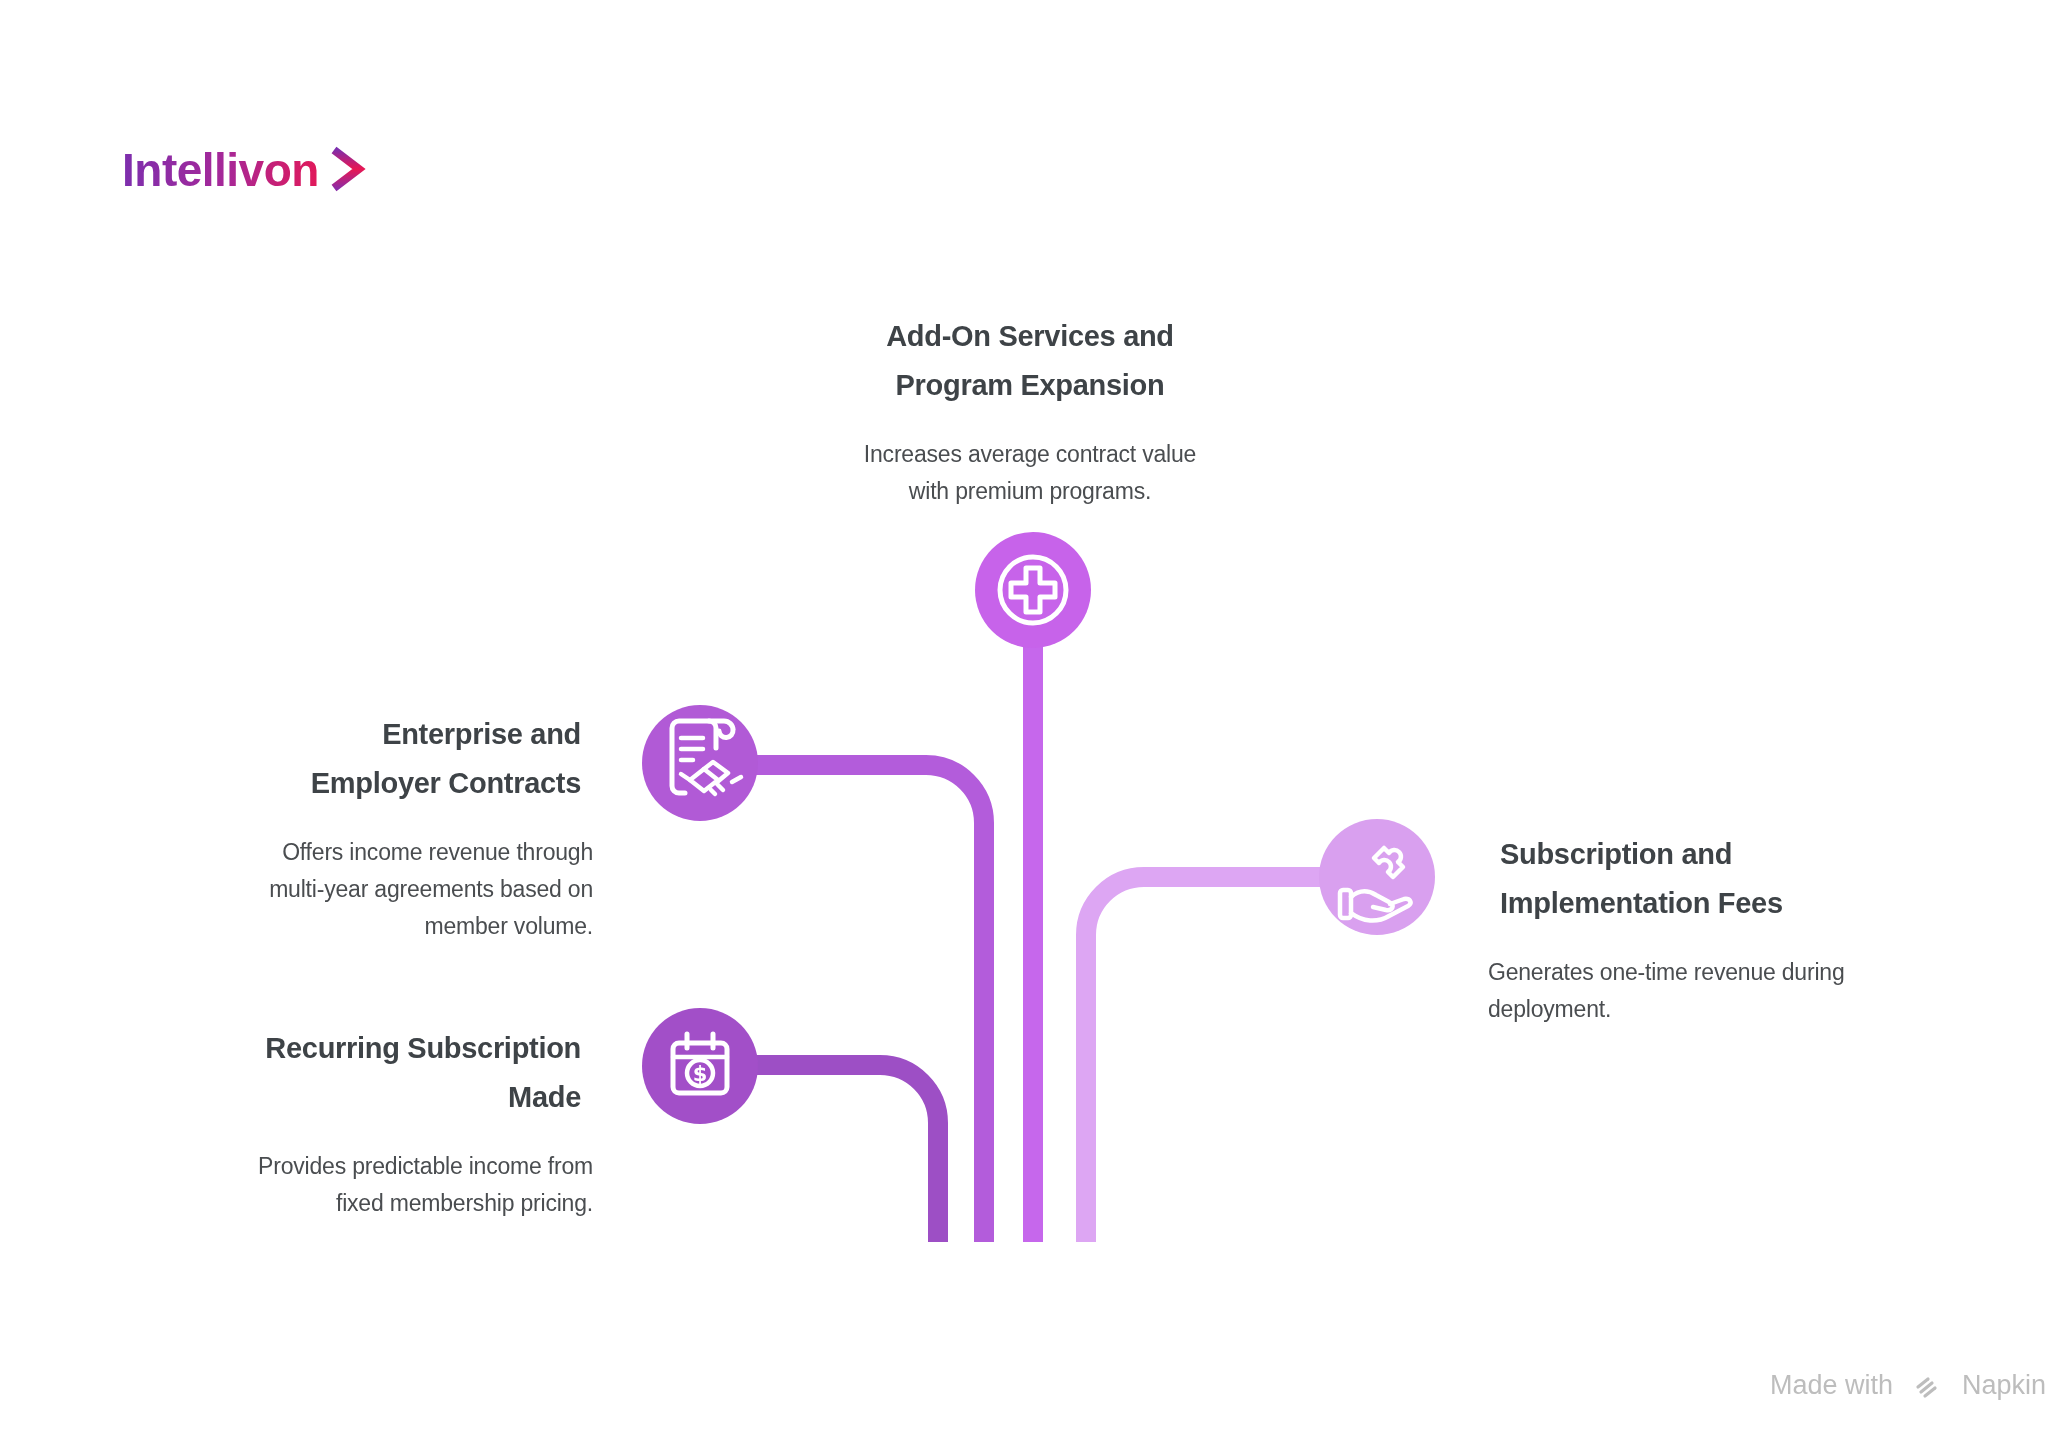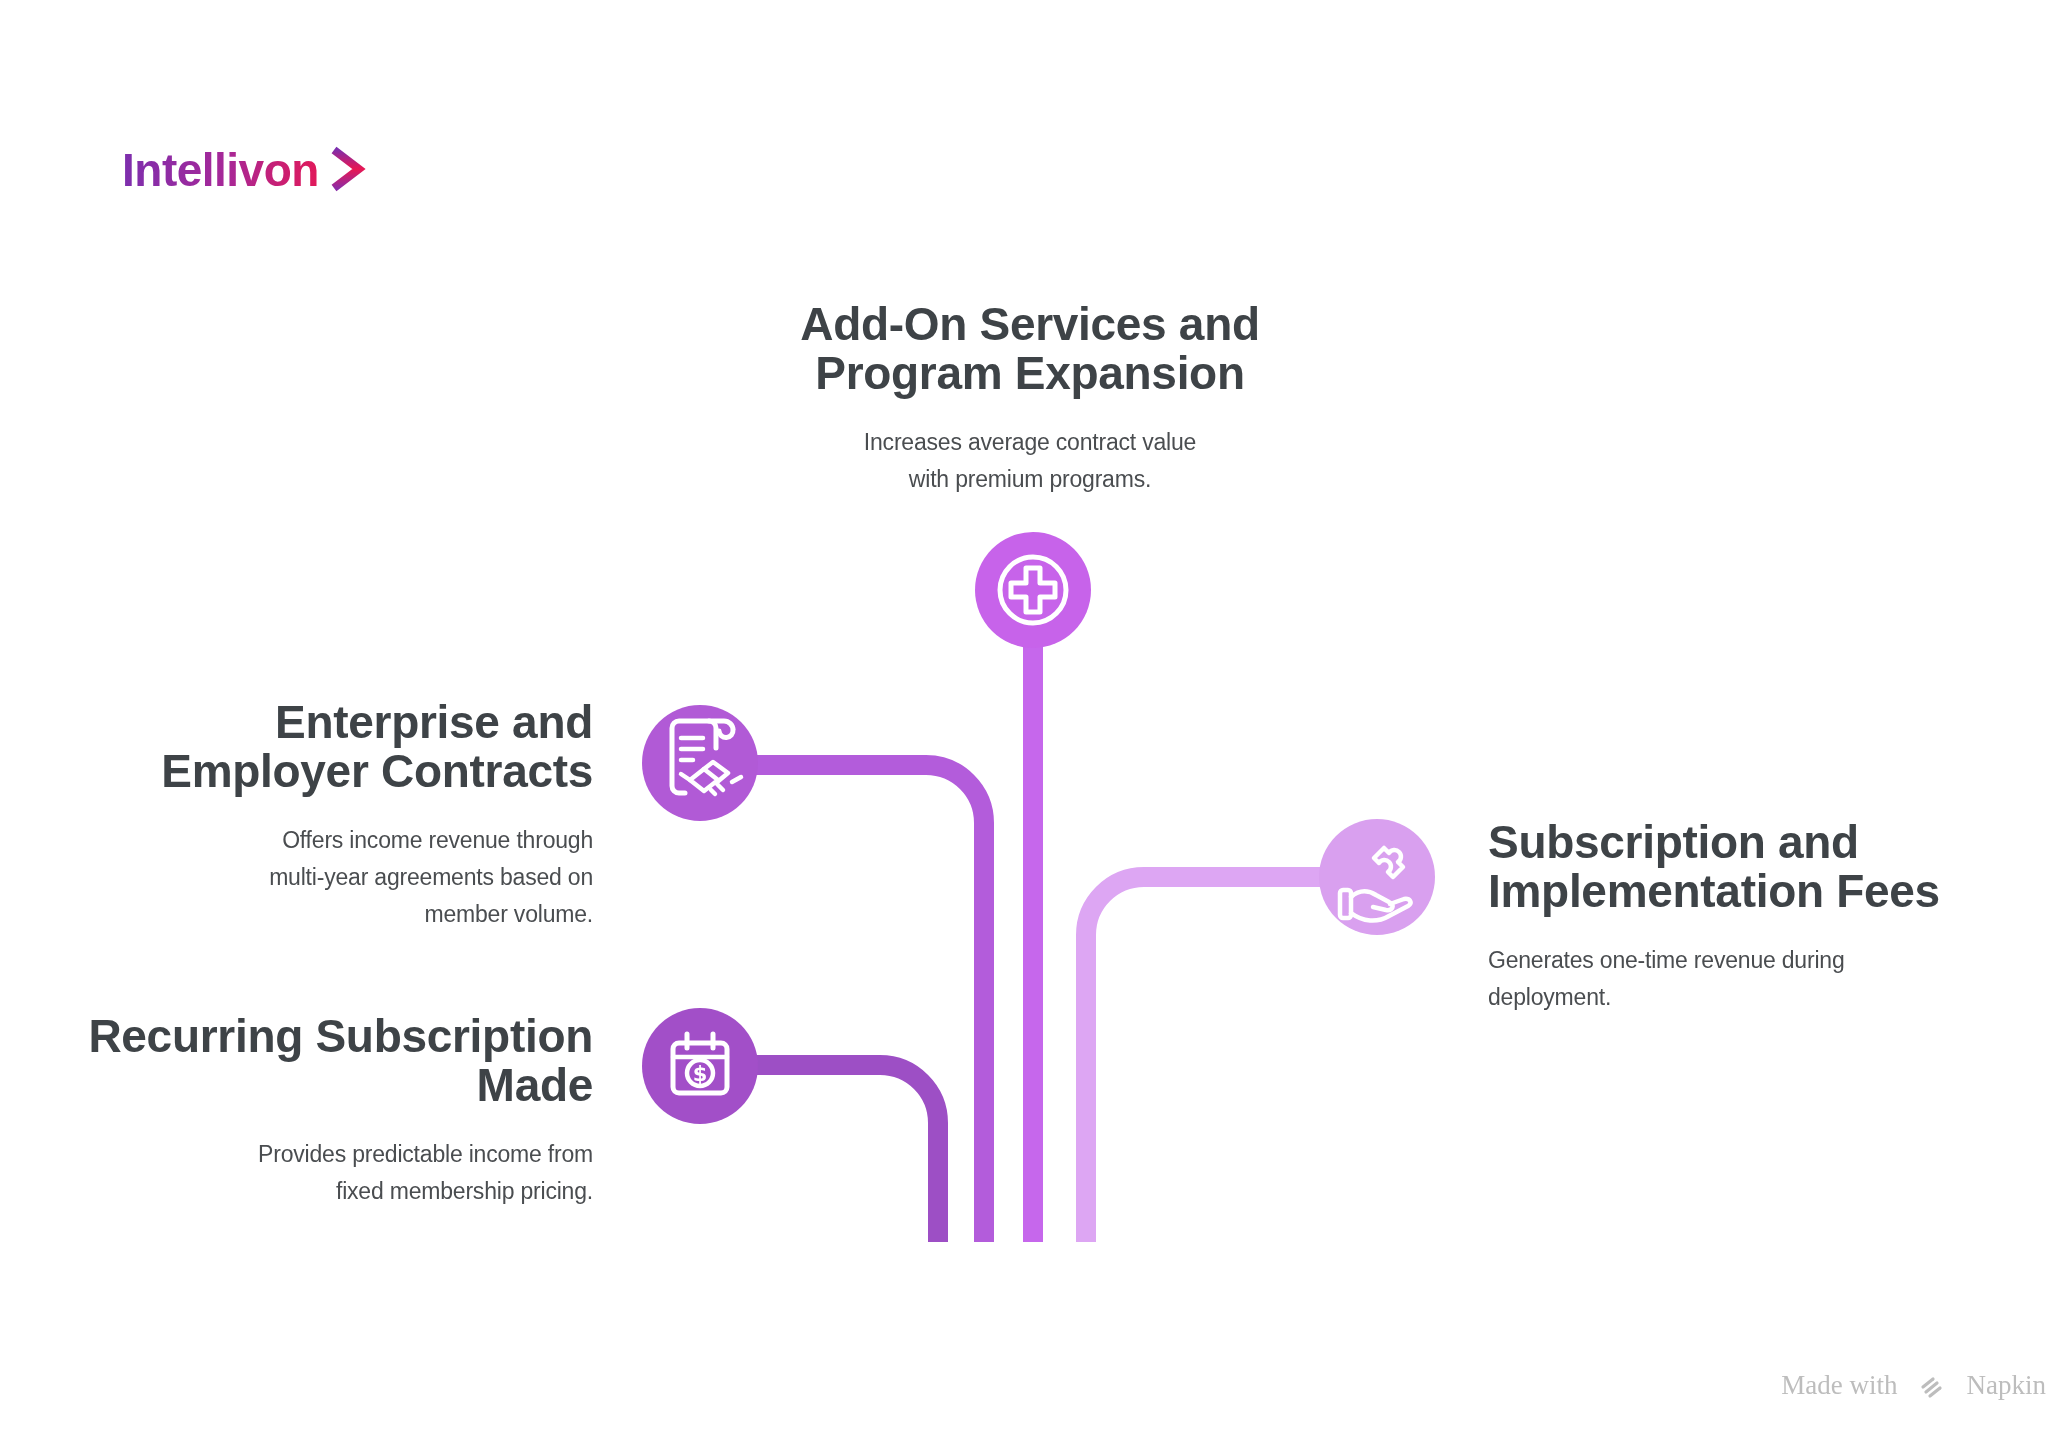--- a/index.html
+++ b/index.html
@@ -3,38 +3,38 @@
 <meta charset="utf-8">
 <style>
   html,body{margin:0;padding:0;background:#fff;}
   .canvas{
     position:relative;width:2068px;height:1432px;background:#ffffff;
     overflow:hidden;font-family:"Liberation Sans",sans-serif;
   }
   .diagram-svg{position:absolute;left:0;top:0;}
   .node{position:absolute;}
   .node-title{
-    margin:0;font-weight:700;font-size:46px;line-height:49px;
+    margin:12px;font-weight:700;font-size:29px;line-height:49px;
     color:#3E4347;white-space:pre-line;letter-spacing:-0.3px;
   }
   .node-desc{
     margin:26px 0 0;font-weight:400;font-size:23px;line-height:37px;
     color:#4A4D50;white-space:pre-line;letter-spacing:-0.2px;
   }
   .align-right{text-align:right;}
   .align-center{text-align:center;}
   .align-left{text-align:left;}
   #node-addon{left:760px;top:300px;width:540px;}
   #node-enterprise{left:73px;top:698px;width:520px;}
   #node-recurring{left:73px;top:1012px;width:520px;}
   #node-integration{left:1488px;top:818px;width:580px;}
   .logo-svg{position:absolute;left:120px;top:143px;}
   .footer{
     position:absolute;top:1370px;right:22px;display:flex;align-items:center;
-    gap:21px;font-size:27px;color:#BDBDBD;font-weight:400;font-family:Liberation Serif, serif;
+    gap:21px;font-size:27px;color:#BDBDBD;font-weight:400;
   }
   .footer .napkin-mark{display:inline-block;}
 </style>
 </head>
 <body>
 
 <div class="canvas">
 
   <svg class="diagram-svg" width="2068" height="1432" viewBox="0 0 2068 1432">
 

